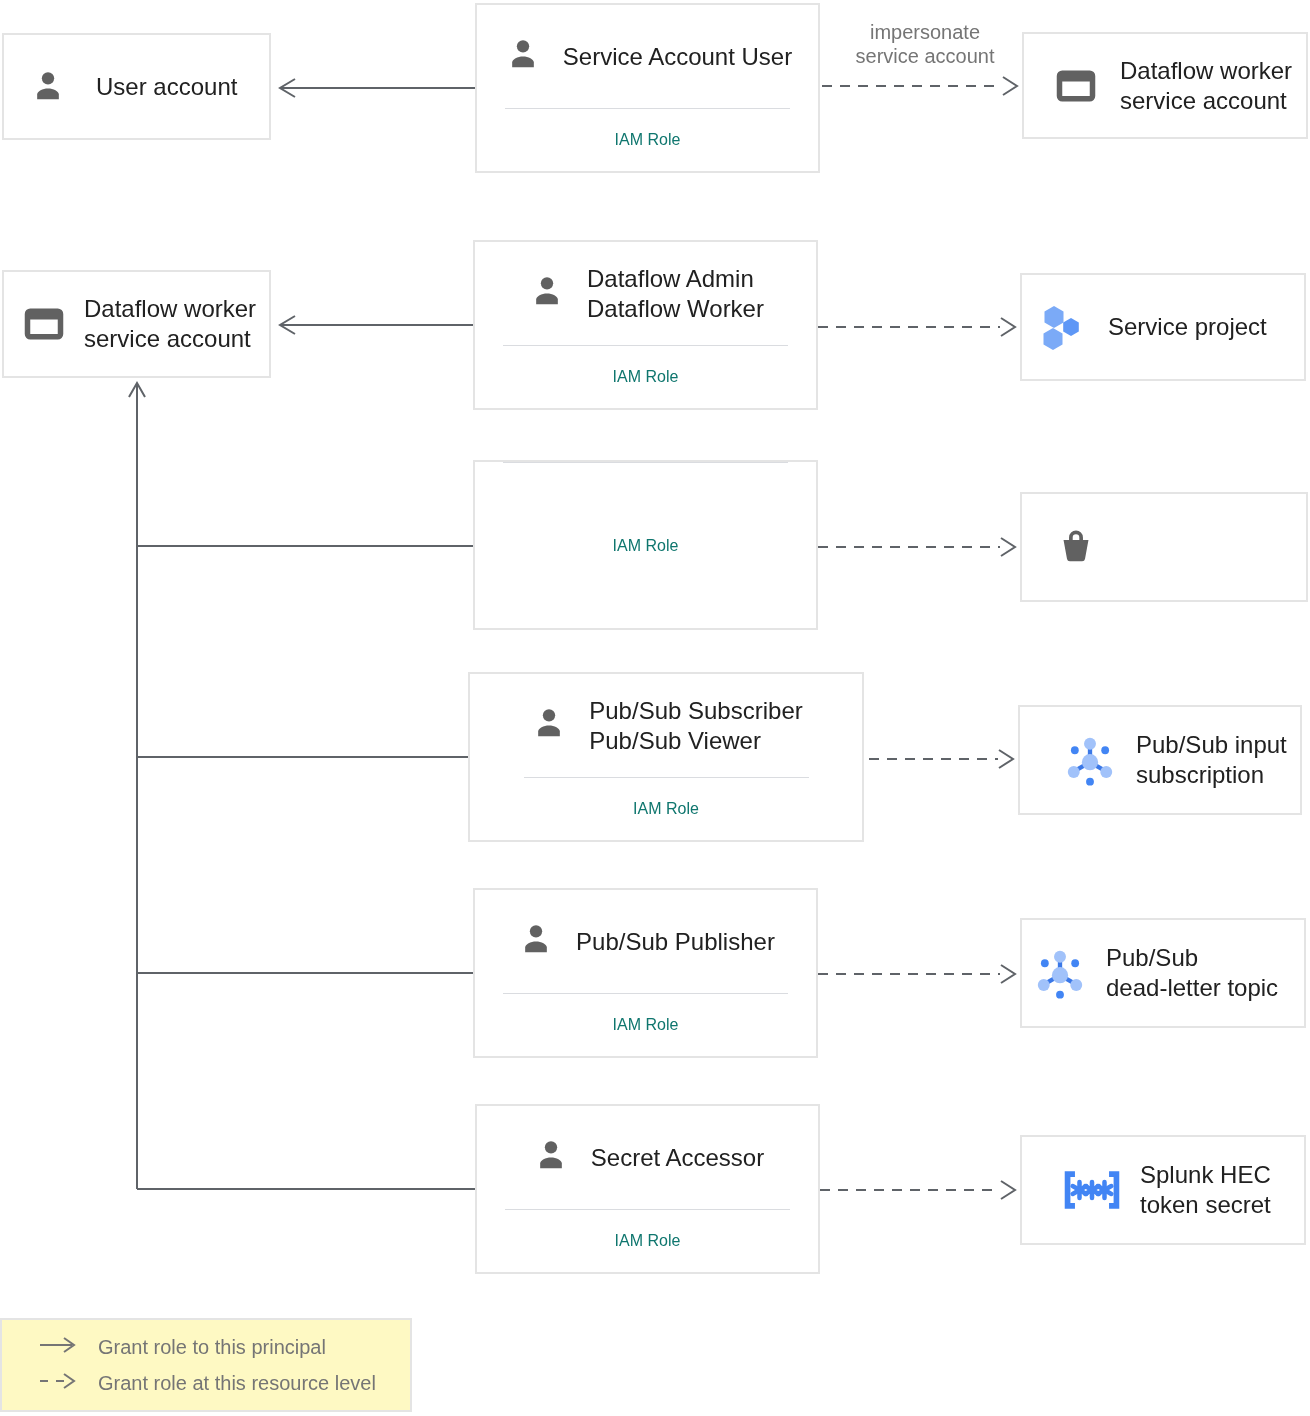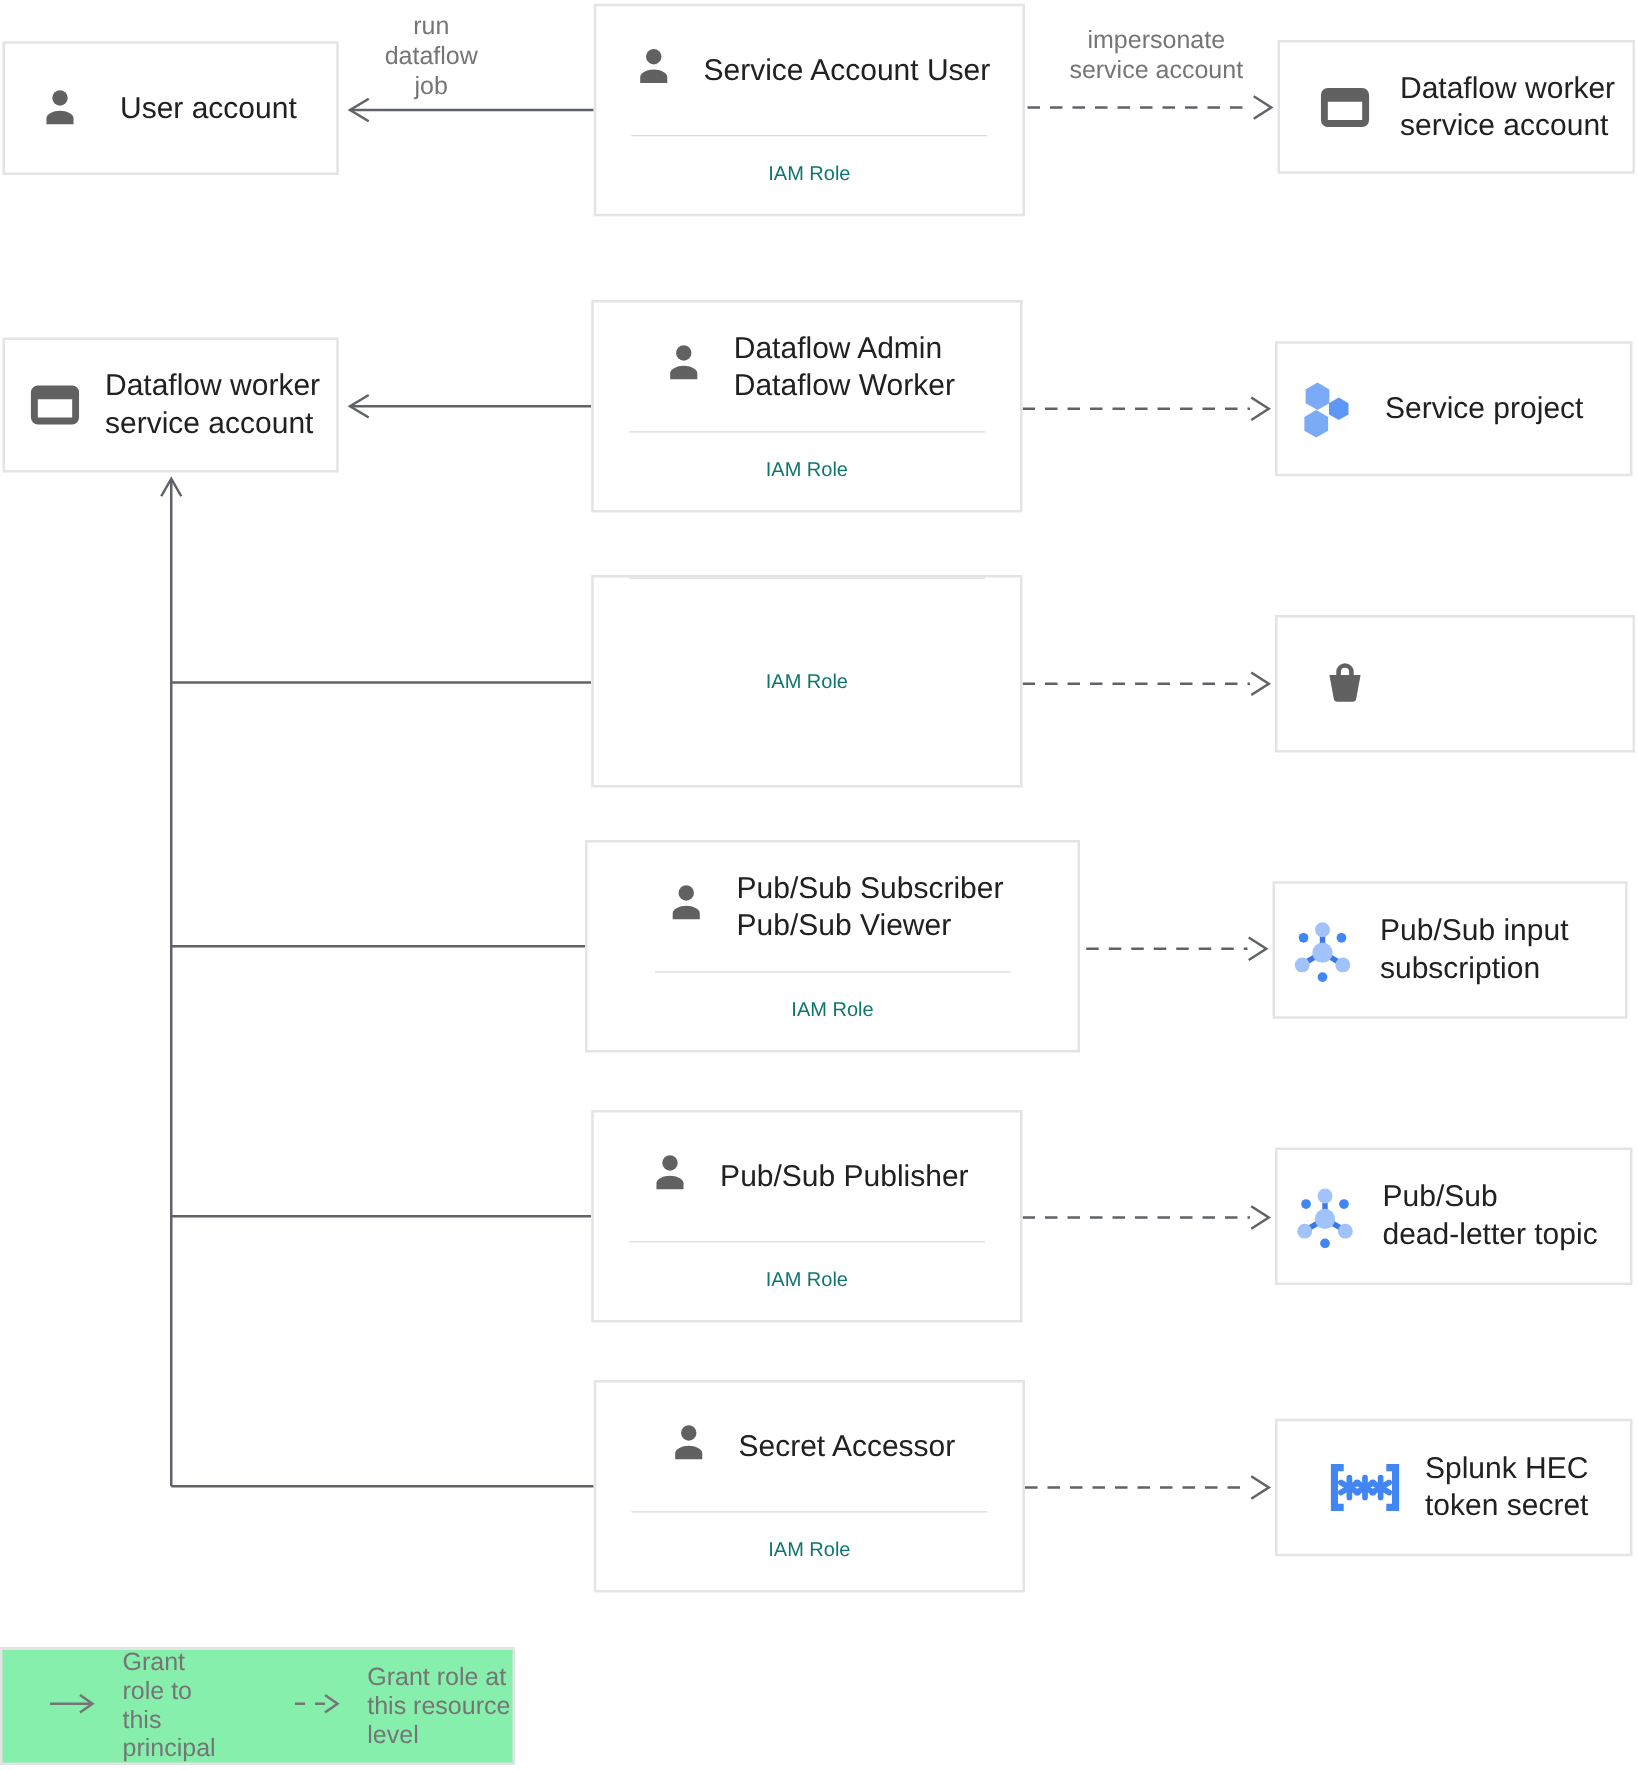--- a/index.html
+++ b/index.html
@@ -28,22 +28,22 @@
   .role .title-row .txt span { display:block; }
   .role .divider { width:285px; margin:0 auto; border-top:1px solid #dadce0; height:0; }
   .role .sub { flex:1; display:flex; align-items:center; justify-content:center;
                color:#0f766e; font-size:16px; }
 
   .edge-label { position:absolute; z-index:1; color:#757575; font-size:20px;
                 line-height:24px; text-align:center; }
   .edge-label span { display:block; }
 
   .legend { position:absolute; left:0; top:1318px; width:412px; height:94px;
-            box-sizing:border-box; border:2px solid #e4e4e4; background:#86efac;
-            display:flex; flex-direction:row; justify-content:center; gap:12px; z-index:1; }
+            box-sizing:border-box; border:2px solid #e4e4e4; background:#fef9c3;
+            display:flex; flex-direction:column; justify-content:center; gap:12px; z-index:1; }
   .legend .row { display:flex; align-items:center; }
   .legend .arrow-ic { margin-left:36px; width:46px; flex:0 0 auto; }
   .legend .lbl { margin-left:14px; color:#757575; font-size:20px; }
 </style>
 </head>
 <body>
 
 <div class="canvas">
 
   <svg class="overlay" width="1310" height="1416" viewBox="0 0 1310 1416">
@@ -91,25 +91,20 @@
         <path d="M818 974 H1000" stroke-dasharray="10 8"></path>
         <path d="M1001 965 L1015 974 L1001 983"></path>
       </g>
       <g>
         <path d="M820 1190 H1000" stroke-dasharray="10 8"></path>
         <path d="M1001 1181 L1015 1190 L1001 1199"></path>
       </g>
     </g>
   </svg>
 
-  <div class="edge-label" style="left:283px; top:9px; width:124px;">
-    <span>run</span>
-    <span>dataflow</span>
-    <span>job</span>
-  </div>
   <div class="edge-label" style="left:835px; top:20px; width:180px;">
     <span>impersonate</span>
     <span>service account</span>
   </div>
 
   <div class="box entity" style="left:2px; top:33px; width:269px; height:107px; padding-left:24px; gap:28px;">
     <span class="icon-wrap">
       <svg width="40" height="40" viewBox="0 0 24 24" fill="#616161">
         <circle cx="12" cy="6.8" r="3.7"></circle>
         <path d="M12 12.9c-3.2 0-6.5 1.6-6.5 3.6V19.4h13V16.5c0-2-3.3-3.6-6.5-3.6z"></path>
@@ -248,21 +243,21 @@
 
   <div class="box entity" style="left:1020px; top:492px; width:288px; height:110px; padding-left:32px; gap:22px;">
     <span class="icon-wrap">
       <svg width="44" height="44" viewBox="0 0 24 24">
         <path d="M9.2 9 V6.8 a2.8 2.8 0 0 1 5.6 0 V9" fill="none" stroke="#616161" stroke-width="2"></path>
         <path d="M5.2 8.2 h13.6 l-1.9 10.3 a1.6 1.6 0 0 1 -1.6 1.3 H8.7 a1.6 1.6 0 0 1 -1.6 -1.3 z" fill="#616161"></path>
       </svg>
     </span>
   </div>
 
-  <div class="box entity" style="left:1018px; top:705px; width:284px; height:110px; padding-left:12px; gap:20px;">
+  <div class="box entity" style="left:1018px; top:705px; width:284px; height:110px; padding-left:44px; gap:20px;">
     <span class="icon-wrap">
       <svg width="52" height="52" viewBox="0 0 48 48">
         <g stroke="#3b78e7" stroke-width="4">
           <line x1="24" y1="26" x2="24" y2="10"></line>
           <line x1="24" y1="26" x2="10" y2="34"></line>
           <line x1="24" y1="26" x2="38" y2="34"></line>
         </g>
         <circle cx="24" cy="9" r="5.5" fill="#a1c2fa"></circle>
         <circle cx="9" cy="35" r="5.5" fill="#a1c2fa"></circle>
         <circle cx="39" cy="35" r="5.5" fill="#a1c2fa"></circle>

